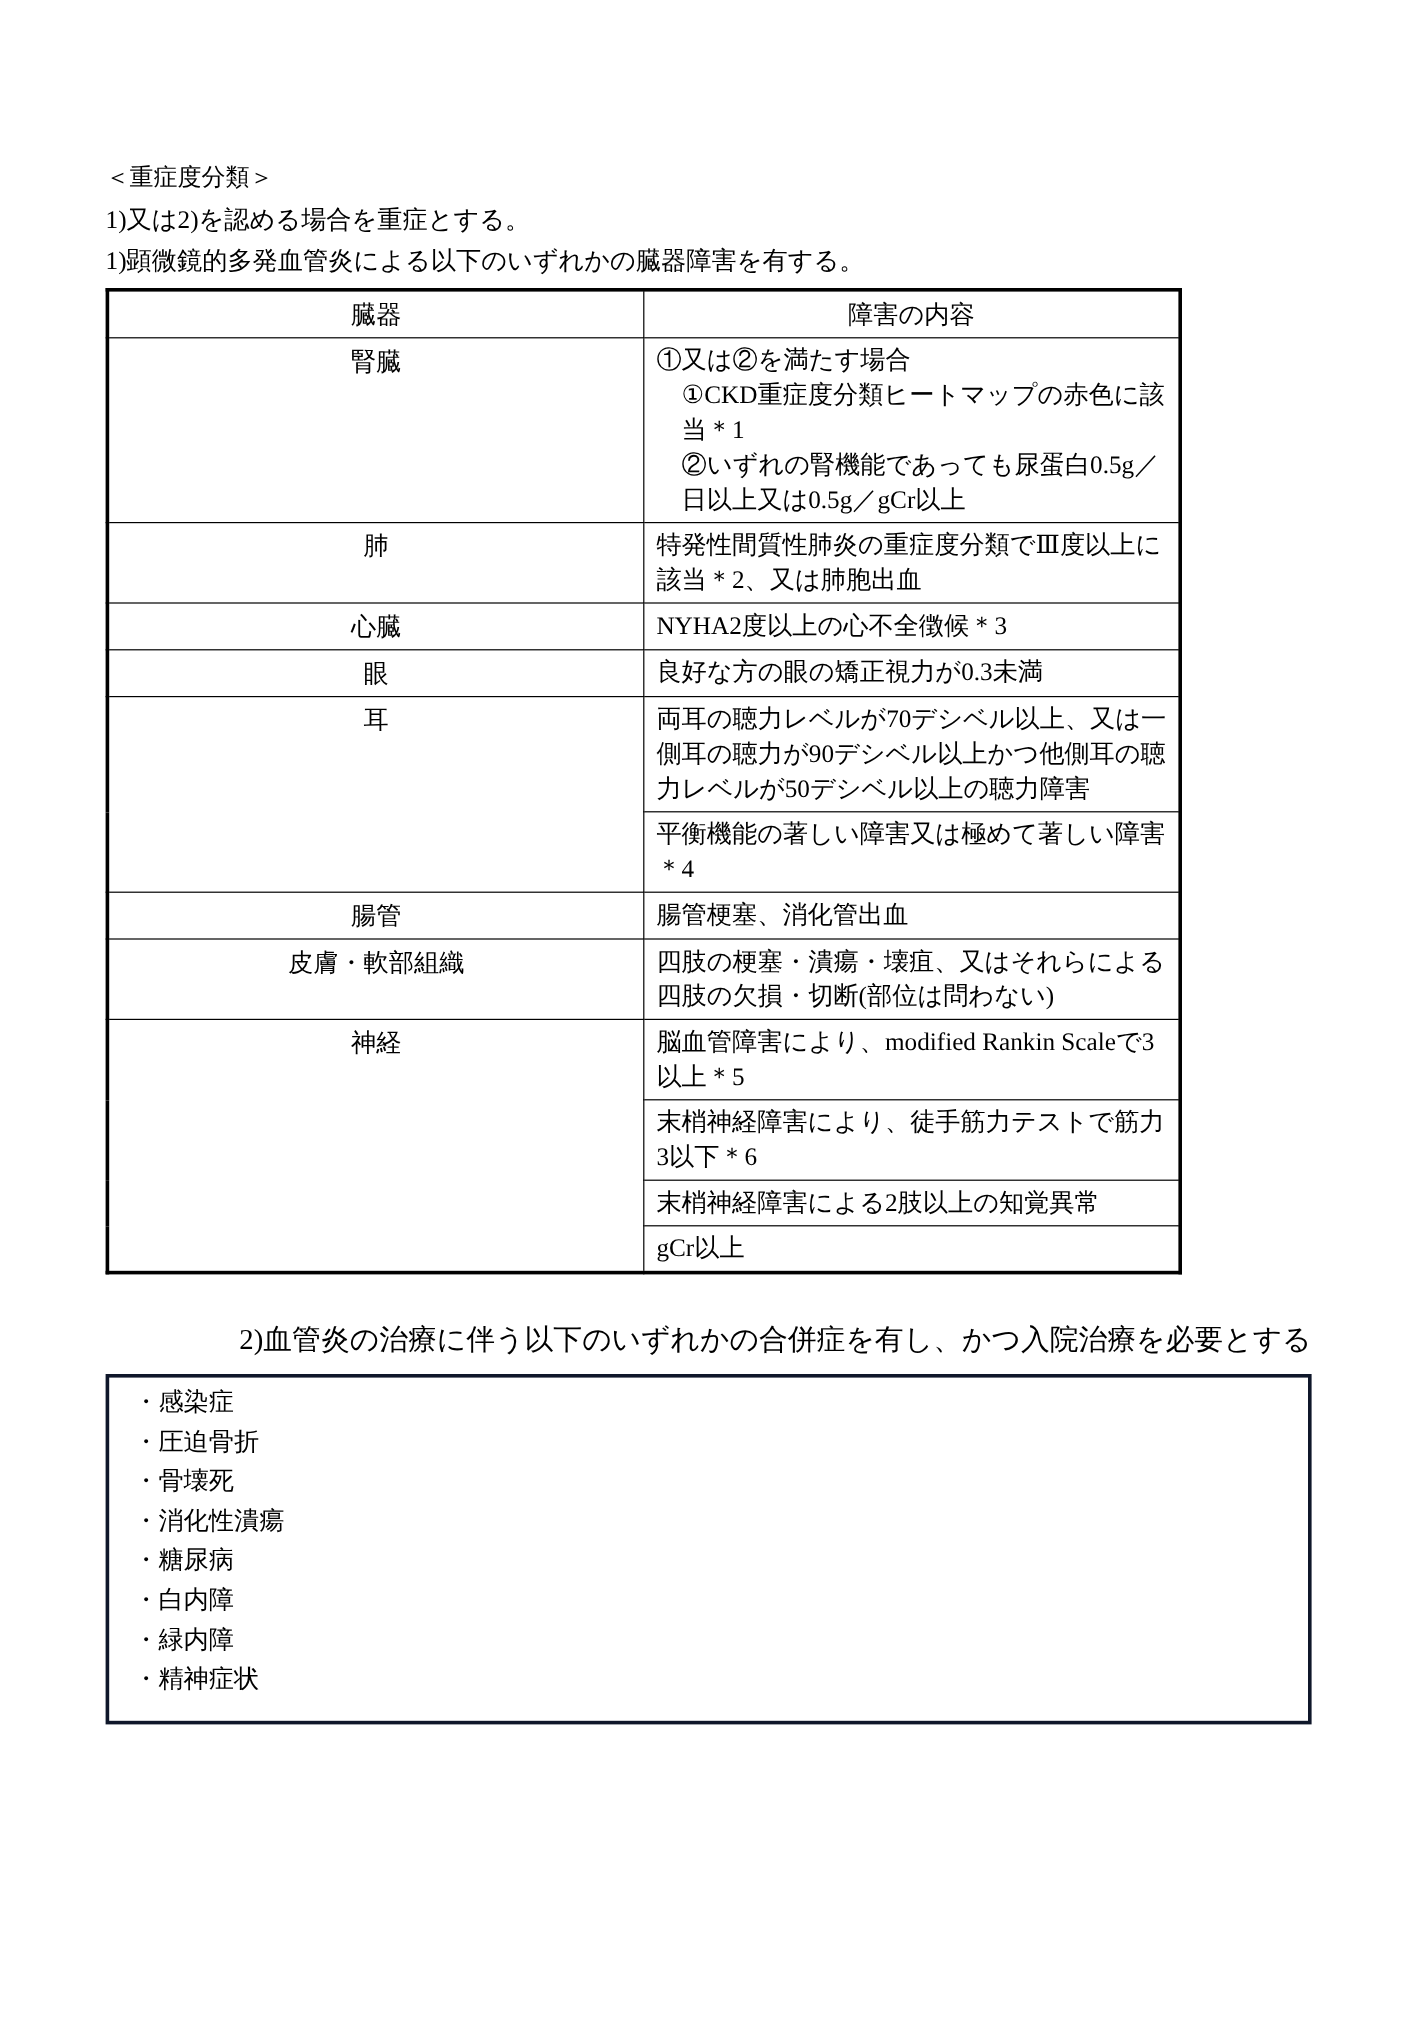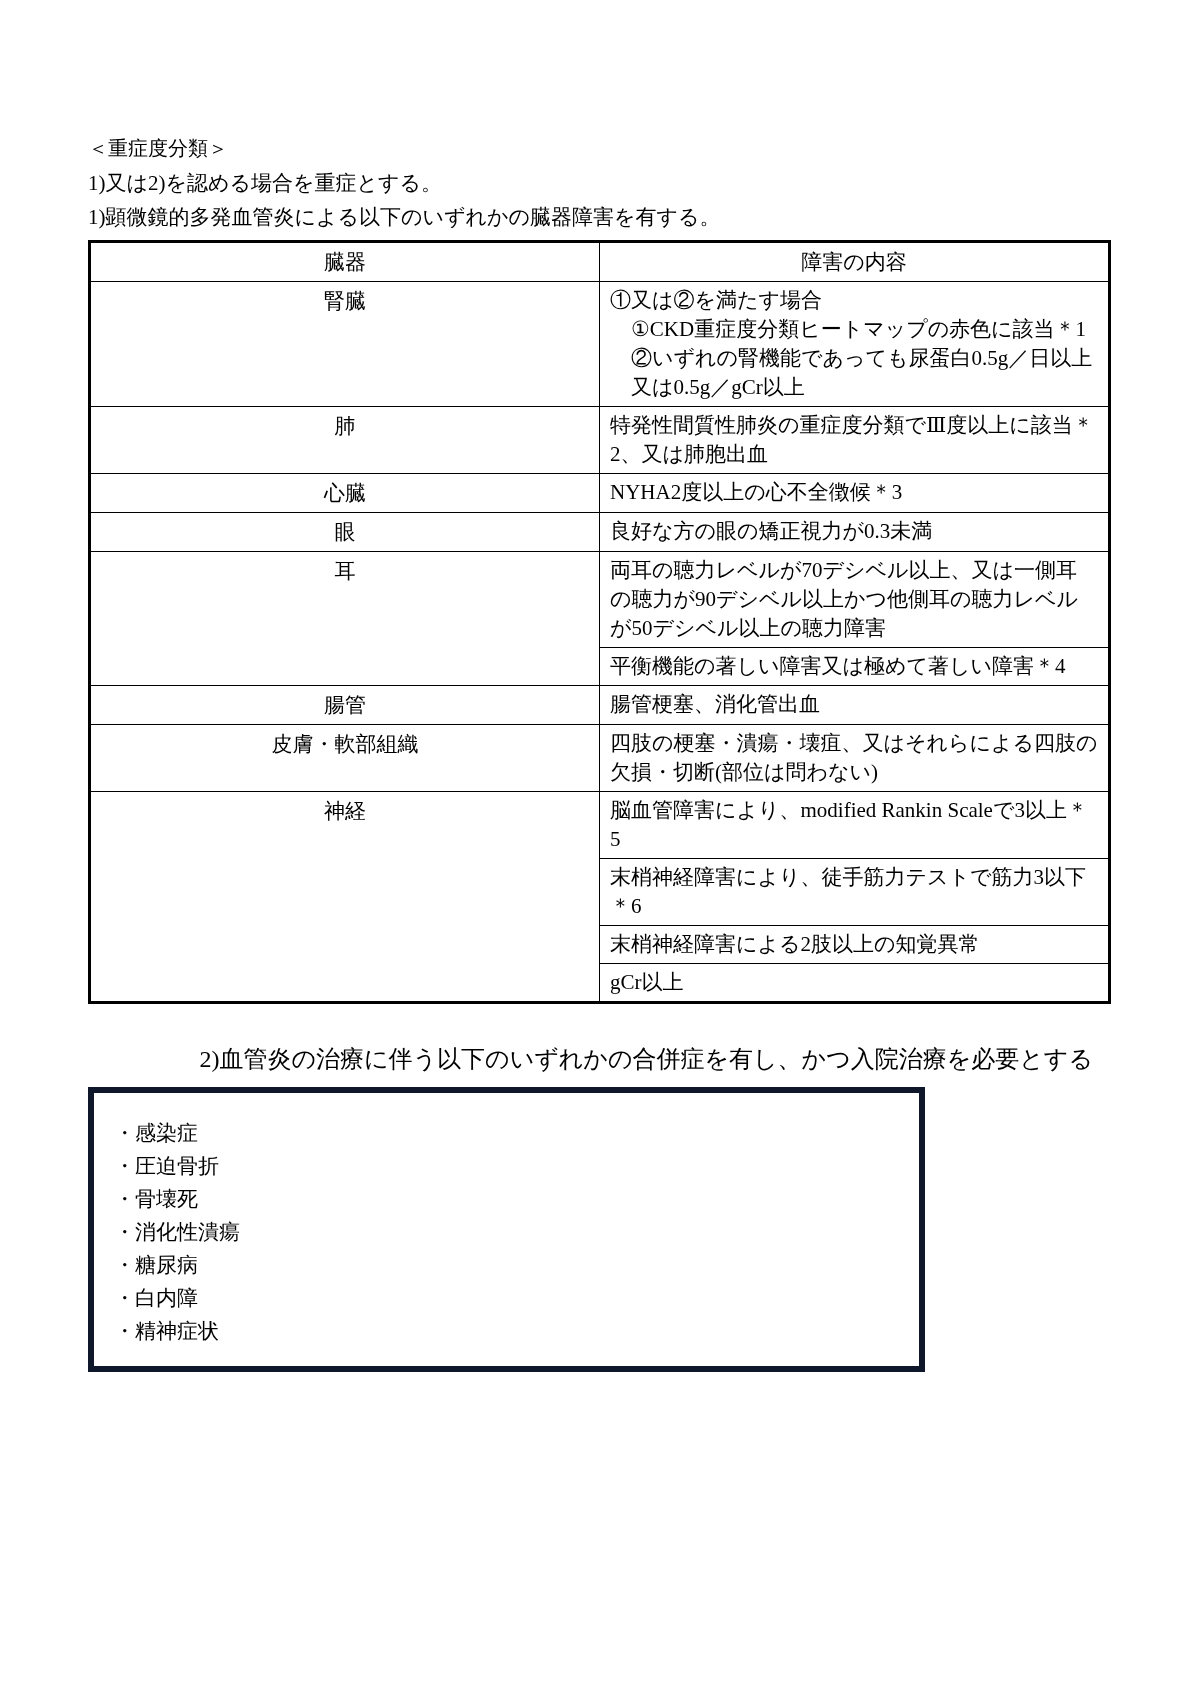--- a/index.html
+++ b/index.html
@@ -24,21 +24,21 @@
     margin-bottom: 12px;
   }
   .intro-line {
     font-size: 21px;
     line-height: 23px;
     margin-bottom: 11px;
     font-family: Liberation Serif, serif;
   }
   table.organ-table {
     border-collapse: collapse;
-    width: 1023px;
+    width: 897px;
     table-layout: fixed;
     border: 3px solid #000;
     margin-top: 3px;
   }
   table.organ-table th,
   table.organ-table td {
     border: 1px solid #000;
     font-size: 21px;
     font-weight: normal;
     vertical-align: top;
@@ -62,24 +62,24 @@
     padding-left: 21px;
   }
   .section2-heading {
     font-size: 24px;
     line-height: 23px;
     margin-top: 44px;
     margin-bottom: 16px;
     text-align: right;
   }
   .complications-box {
-    border: 6px solid #0f172a;
-    width: 837px;
+    border: 3px solid #0f172a;
+    width: 1005px;
     box-sizing: border-box;
-    padding: 24px 10px 18px 20px;
+    padding: 4px 10px 18px 20px;
   }
   .complication-item {
     font-size: 21px;
     line-height: 33px;
     height: 33px;
   }
 </style>
 </head>
 <body>
 
@@ -156,16 +156,17 @@
 
   <div class="section2-heading">2)血管炎の治療に伴う以下のいずれかの合併症を有し、かつ入院治療を必要とする</div>
 
   <div class="complications-box">
     <div class="complication-item">・感染症</div>
     <div class="complication-item">・圧迫骨折</div>
     <div class="complication-item">・骨壊死</div>
     <div class="complication-item">・消化性潰瘍</div>
     <div class="complication-item">・糖尿病</div>
     <div class="complication-item">・白内障</div>
+    <div class="complication-item">・緑内障</div>
     <div class="complication-item">・精神症状</div>
   </div>
 
 </div>
 
 </body></html>

